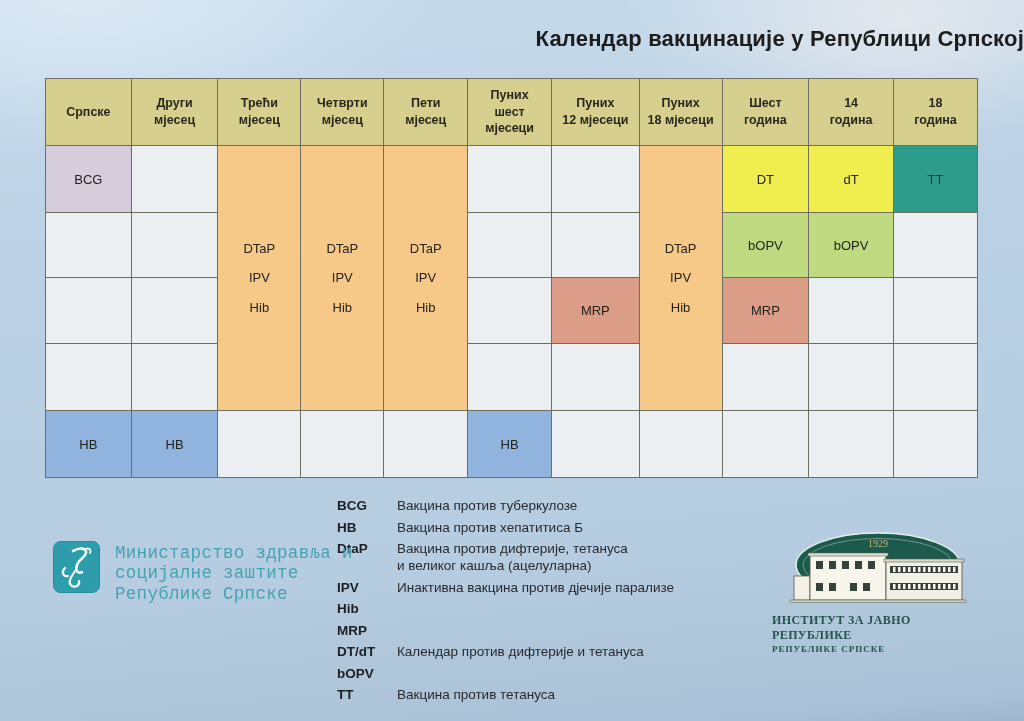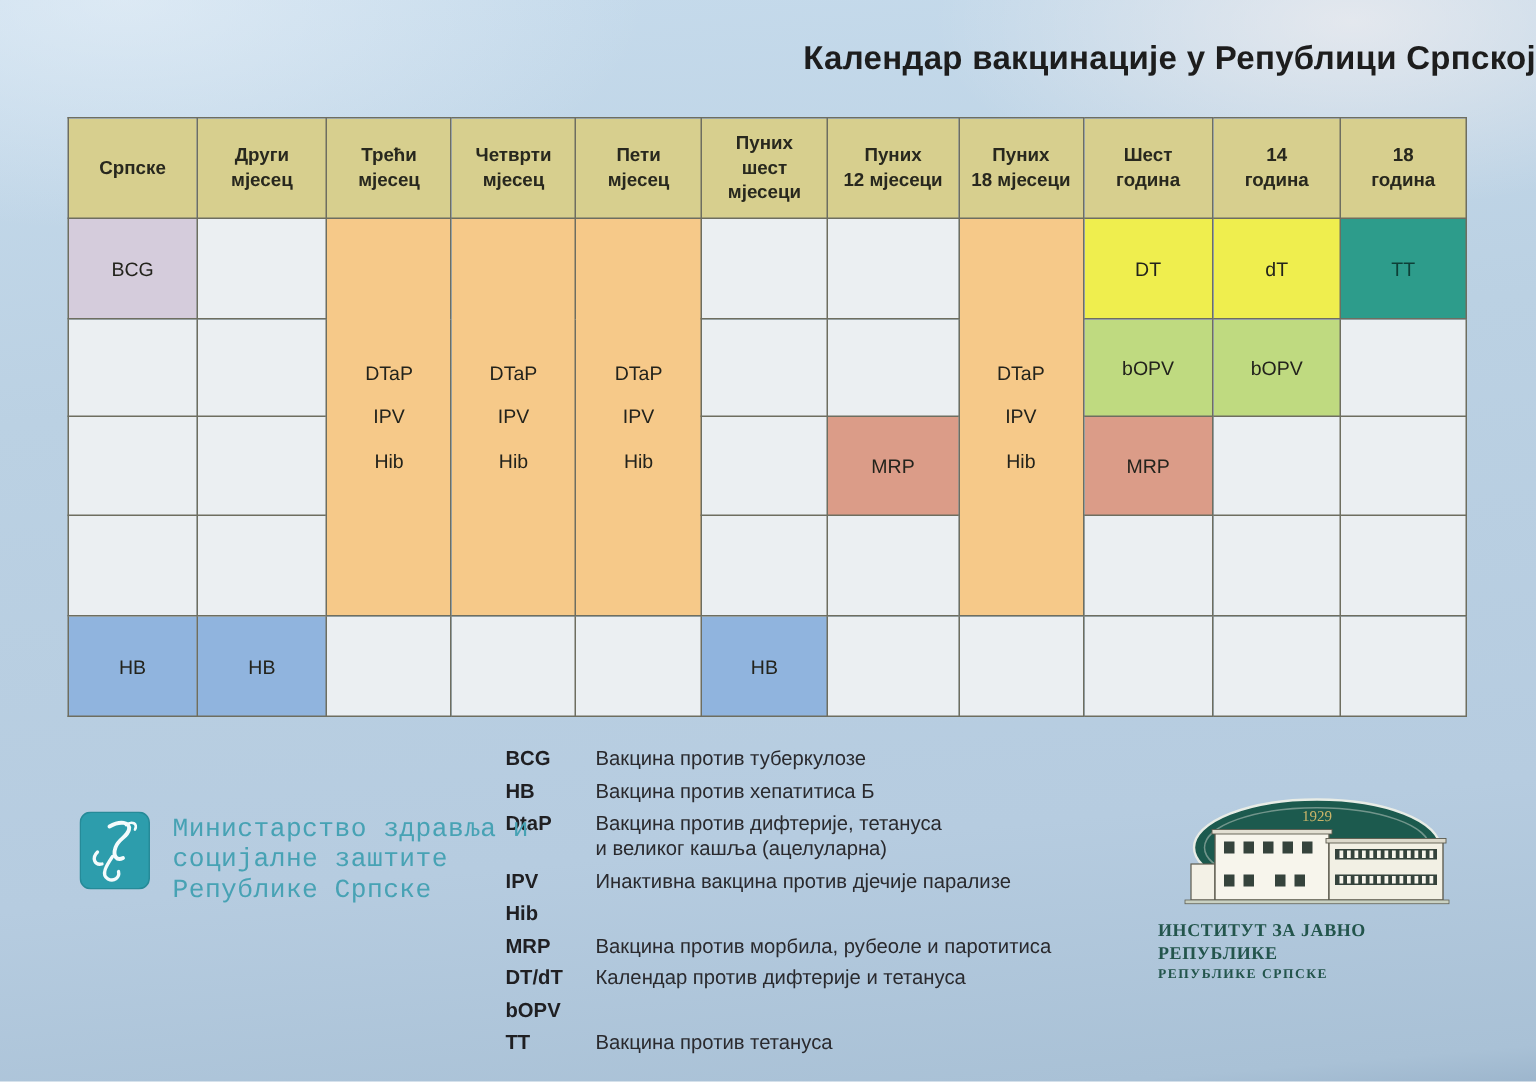--- a/index.html
+++ b/index.html
@@ -209,21 +209,20 @@
     </div>
     <div class="legend-row">
       <span class="legend-abbr">IPV</span>
       <span class="legend-desc">Инактивна вакцина против дјечије парализе</span>
     </div>
     <div class="legend-row">
       <span class="legend-abbr">Hib</span>
     </div>
     <div class="legend-row">
       <span class="legend-abbr">MRP</span>
-      <span class="legend-desc">Вакцина против морбила, рубеоле и паротитиса</span>
     </div>
     <div class="legend-row">
       <span class="legend-abbr">DT/dT</span>
       <span class="legend-desc">Календар против дифтерије и тетануса</span>
     </div>
     <div class="legend-row">
       <span class="legend-abbr">bOPV</span>
     </div>
     <div class="legend-row">
       <span class="legend-abbr">TT</span>

